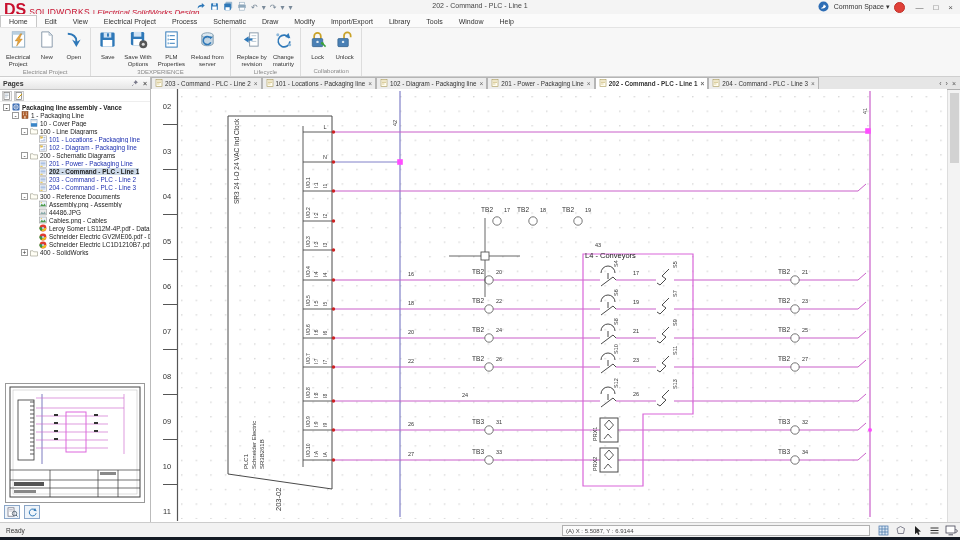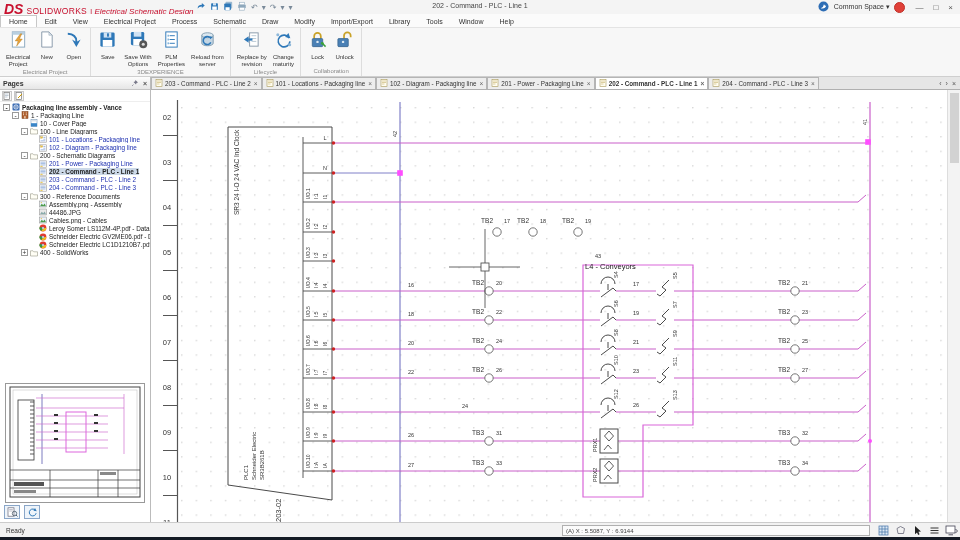--- a/index.html
+++ b/index.html
@@ -1,20 +1,20 @@
 <!DOCTYPE html>
 <html><head>
 <meta charset="utf-8">
 <style>
 *{margin:0;padding:0;box-sizing:border-box}
 html,body{width:960px;height:540px;overflow:hidden}
 body{position:relative;font-family:"Liberation Sans",sans-serif;background:#fff;color:#333}
 .titlebar{position:absolute;left:0;top:0;width:960px;height:14px;background:#f4f4f4}
 .brand{position:absolute;left:4px;top:1px;display:flex;align-items:baseline;gap:3px;white-space:nowrap}
-.ds{color:#c8102e;font-weight:bold;font-style:italic;font-size:14px}
+.ds{color:#c8102e;font-weight:bold;font-size:16px}
 .bname{color:#c8102e;font-weight:normal;font-size:8.5px;letter-spacing:.3px}
 .btag{color:#c8102e;font-style:italic;font-size:8px}
 .qat{position:absolute;left:196px;top:1px;display:flex;gap:4px;align-items:center;color:#7a8a99;font-size:8px;line-height:11px}
 .wtitle{position:absolute;left:300px;right:300px;top:2px;text-align:center;font-size:7px;color:#444}
 .wright{position:absolute;right:2px;top:0;height:14px;display:flex;align-items:center;gap:5px;font-size:7px;color:#333}
 .avatar{width:11px;height:11px;border-radius:50%;background:#e04038;border:1px solid #c03028}
 .wbtn{font-size:8px;color:#555;padding:0 5px;cursor:default}
 .menubar{position:absolute;top:14px;left:0;width:960px;height:14px;background:#fbfbfb;border-bottom:1px solid #e4e4e4;display:flex;font-size:7px;color:#333;align-items:flex-end}
 .menuitem{padding:2px 8px 2px}
 .menuitem.active{background:#fff;border:1px solid #c8c8c8;border-bottom:none}
@@ -39,38 +39,38 @@
 .trow .lbl{margin-left:2px}
 .trow.link .lbl{color:#1d2fb0}
 .trow.sel .lbl{background:#ccd9e8}
 .trow.bold{font-weight:bold}
 .exp{width:7px;height:7px;border:1px solid #9a9a9a;background:#fff;font-size:6.5px;line-height:5.5px;text-align:center;color:#333;flex:none}
 .spc{width:7px;flex:none}
 .ticon{width:8px;height:8px;flex:none;margin-left:2px;display:flex}
 .thumbwrap{position:absolute;left:5px;top:306px;width:140px;height:120px;background:#fff;border:1px solid #999}
 .pbbtns{position:absolute;left:4px;bottom:3px;display:flex;gap:4px}
 .pbbtn{width:16px;height:14px;border:1px solid #8aa6c8;background:#eef4fa;display:flex;align-items:center;justify-content:center}
-.canvas{position:absolute;left:151px;top:100px;width:796px;height:432px;background:#fca5a5;overflow:hidden}
+.canvas{position:absolute;left:151px;top:89px;width:796px;height:432px;background:#fca5a5;overflow:hidden}
 .vscroll{position:absolute;left:947px;top:90px;width:13px;height:432px;background:#f3f3f3;border-left:1px solid #ddd}
 .vthumb{position:absolute;left:2px;top:3px;width:9px;height:70px;background:#d2d2d2}
 .statusbar{position:absolute;left:0;top:522px;width:960px;height:15px;background:#f2f2f2;border-top:1px solid #ccc;font-size:6.5px;color:#333;display:flex;align-items:center;padding:0 6px}
 .coords{position:absolute;left:562px;top:2px;width:308px;height:11px;border:1px solid #b0b0b0;background:#fbfbfb;font-size:6px;display:flex;align-items:center;padding-left:3px;color:#444}
 .sbicons{position:absolute;right:2px;top:1px;display:flex;gap:3px}
 .sbico{width:14px;height:13px;display:flex;align-items:center;justify-content:center}
 .bottomstrip{position:absolute;left:0;top:537px;width:960px;height:3px;background:#141a24}
 svg text{font-family:"Liberation Sans",sans-serif}
 </style>
 </head>
 <body>
 
 <div class="titlebar">
   <div class="brand">
     <span class="ds">DS</span>
       <span class="bname">SOLIDWORKS</span>
-      <span class="btag">| Electrical Schematic Design</span>
+      <span class="btag">| Electrical SolidWorks Design</span>
   </div>
   <div class="qat" id="qat">
       <span><svg width="10" height="10" viewBox="0 0 12 12">
           <path d="M2 9 Q2 4.5 7 4.5 L7 2.5 L10.5 5.5 L7 8.5 L7 6.5 Q3.5 6.5 2 9 Z" fill="#2e78b8"></path>
         </svg></span>
       <span><svg width="9" height="9" viewBox="0 0 12 12">
           <rect x="1.5" y="1.5" width="9" height="9" rx="1" fill="#2e78b8"></rect>
           <rect x="4" y="1.5" width="4" height="3" fill="#cfe2f3"></rect>
           <rect x="3" y="6" width="6" height="4.5" fill="#fff"></rect>
         </svg></span>

